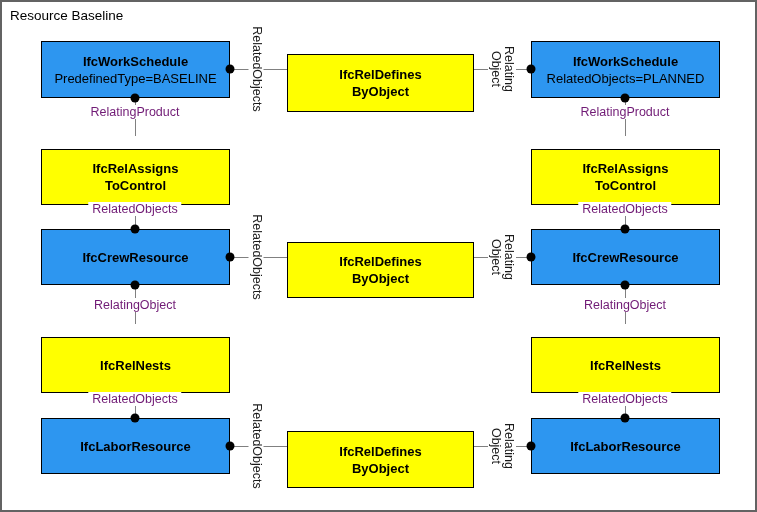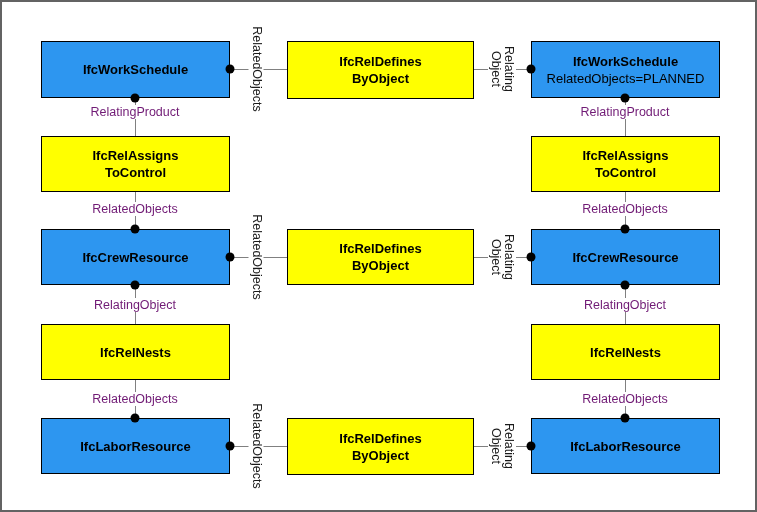--- a/index.html
+++ b/index.html
@@ -3,56 +3,58 @@
 <meta charset="utf-8">
 <style>
   html,body{margin:0;padding:0;background:#fff;font-family:"Liberation Sans",sans-serif;}
   .frame{position:relative;width:757px;height:512px;box-sizing:border-box;
          background:#fff;border:2px solid var(--frame-border,#636363);overflow:hidden;}
   .title{position:absolute;left:8px;top:6px;font-size:13.5px;color:#000;}
   .node{position:absolute;box-sizing:border-box;border:1px solid #000;
         display:flex;flex-direction:column;align-items:center;justify-content:center;
         font-size:13px;color:#000;text-align:center;line-height:17px;}
   .blue{background:var(--entity-blue,#2D96F0);}
-  .yellow{background:var(--relation-yellow,#FFFF00);}
+  .yellow{background:var(--relation-yellow,#FFFF00);margin-top:13px;}
   .b{font-weight:bold;}
   .hline{position:absolute;height:1px;background:var(--line-gray,#808080);}
   .vline{position:absolute;width:1px;background:var(--line-gray,#808080);}
   .dot{position:absolute;width:9px;height:9px;border-radius:50%;background:#000;
        transform:translate(-50%,-50%);}
   .hlabel{position:absolute;transform:translate(-50%,-50%);background:#fff;
           padding:0 4px;font-size:12.5px;color:#701a75;white-space:nowrap;}
   .vlabel{position:absolute;transform:translate(-50%,-50%) rotate(90deg);background:#fff;
           padding:1px 2px;font-size:12.5px;line-height:13px;color:#1a1a1a;
           white-space:nowrap;text-align:center;}
 </style>
 </head>
 <body>
 
 <div class="frame">
+  <div class="title">Resource Baseline</div>
 
   <div class="vline" style="left:133px;top:96px;height:38px"></div>
   <div class="vline" style="left:133px;top:190px;height:37px"></div>
   <div class="vline" style="left:133px;top:283px;height:39px"></div>
   <div class="vline" style="left:133px;top:378px;height:38px"></div>
 
   <div class="vline" style="left:623px;top:96px;height:38px"></div>
   <div class="vline" style="left:623px;top:190px;height:37px"></div>
   <div class="vline" style="left:623px;top:283px;height:39px"></div>
   <div class="vline" style="left:623px;top:378px;height:38px"></div>
 
   <div class="hline" style="left:228px;top:67px;width:57px"></div>
   <div class="hline" style="left:472px;top:67px;width:57px"></div>
   <div class="hline" style="left:228px;top:255px;width:57px"></div>
   <div class="hline" style="left:472px;top:255px;width:57px"></div>
   <div class="hline" style="left:228px;top:444px;width:57px"></div>
   <div class="hline" style="left:472px;top:444px;width:57px"></div>
 
   <div class="node blue" style="left:39px;top:39px;width:189px;height:57px">
     <div class="b">IfcWorkSchedule</div>
+    <div>PredefinedType=BASELINE</div>
   </div>
   <div class="node yellow" style="left:285px;top:39px;width:187px;height:58px">
     <div class="b">IfcRelDefines</div>
     <div class="b">ByObject</div>
   </div>
   <div class="node blue" style="left:529px;top:39px;width:189px;height:57px">
     <div class="b">IfcWorkSchedule</div>
     <div>RelatedObjects=PLANNED</div>
   </div>
 

